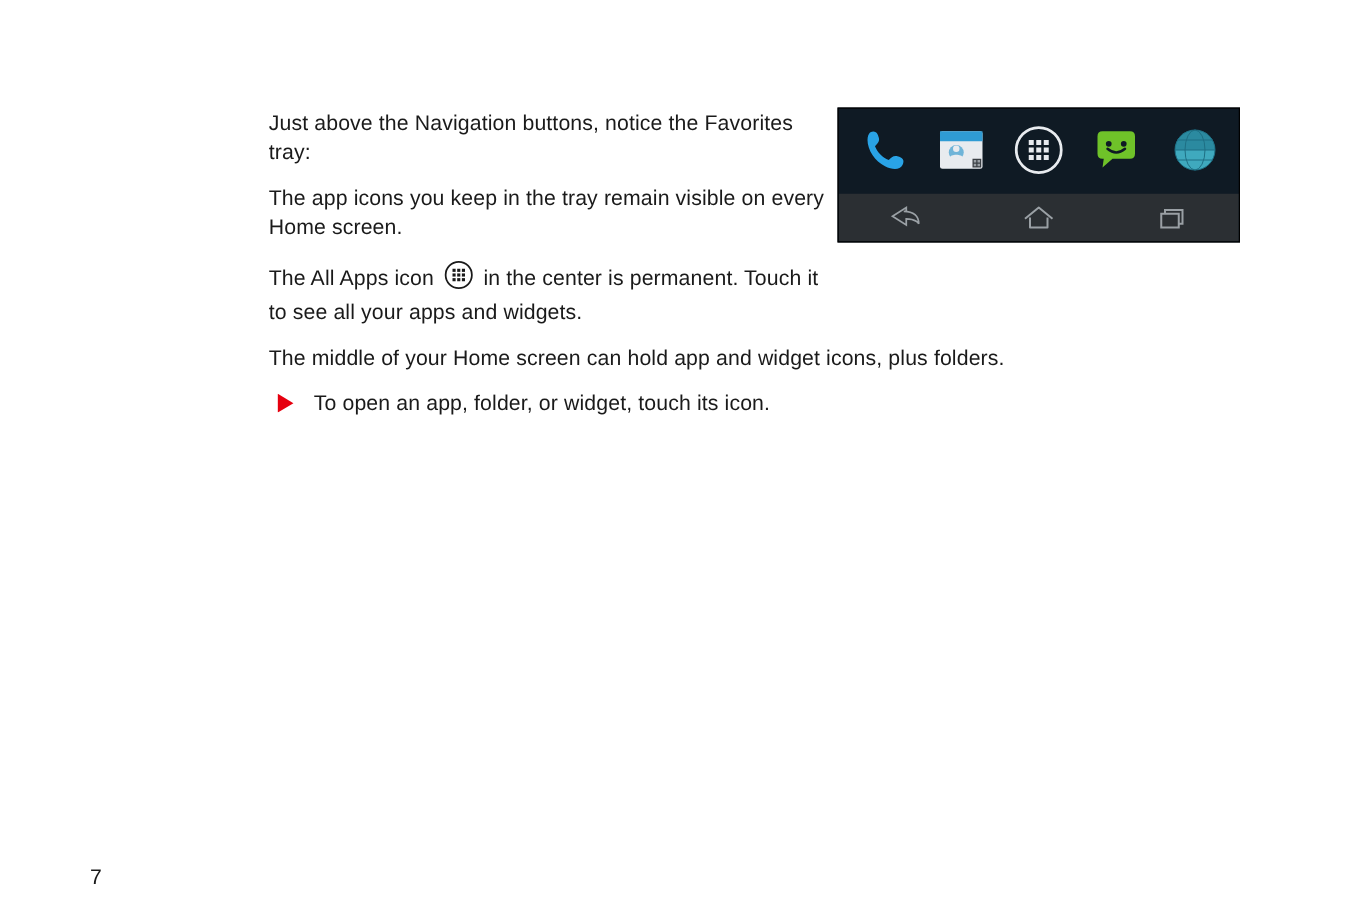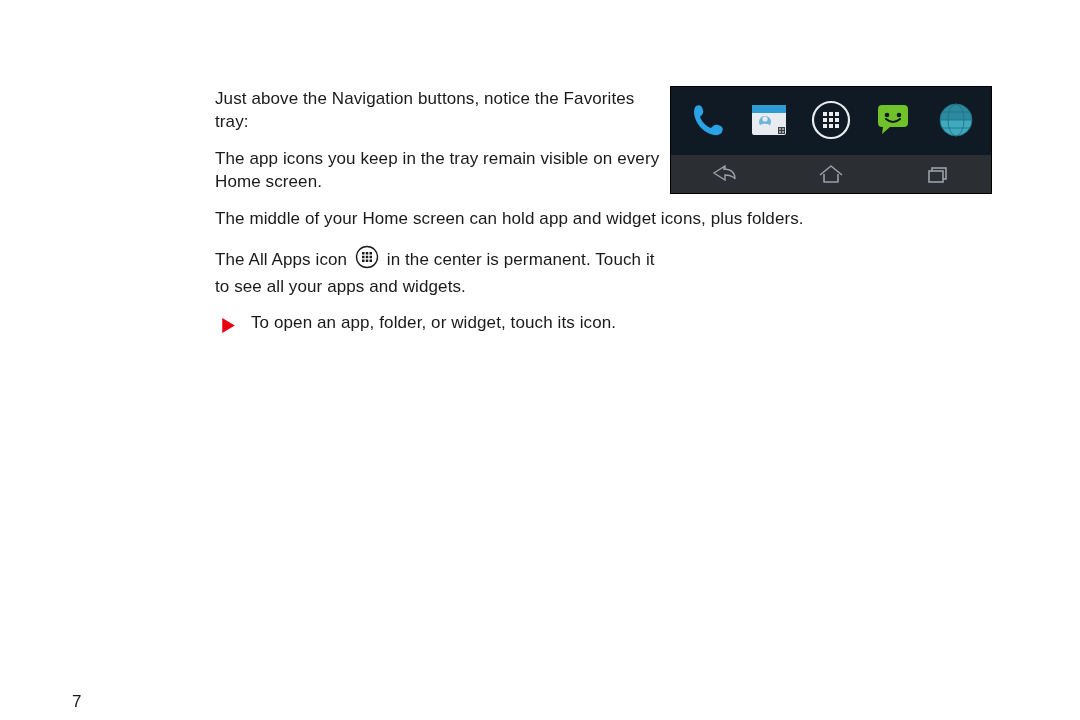--- a/index.html
+++ b/index.html
@@ -34,21 +34,21 @@
   .inline-icon {
     display: inline-block;
     vertical-align: middle;
     margin: 0 3px;
   }
   .bullets {
     margin-top: 2px;
   }
   .bullet-row {
     display: flex;
-    align-items: flex-end;
+    align-items: flex-start;
     margin-bottom: 10px;
   }
   .bullet-row .arrow {
     flex: 0 0 30px;
     display: flex;
     align-items: center;
     justify-content: flex-start;
     padding-top: 2px;
     padding-left: 6px;
   }
@@ -187,22 +187,20 @@
           <rect x="9" y="5" width="14" height="11" fill="none" stroke="#9aa0a5" stroke-width="1.6"></rect>
           <rect x="6" y="8" width="14" height="11" fill="#2b2f33" stroke="#9aa0a5" stroke-width="1.6"></rect>
         </svg>
       </div>
     </div>
   </div>
 
   <div class="block text-wrap-right">Just above the Navigation buttons, notice the Favorites tray:</div>
 
   <div class="block text-wrap-right">The app icons you keep in the tray remain visible on every Home screen.</div>
-
-  <div class="block full-width">The middle of your Home screen can hold app and widget icons, plus folders.</div>
 
   <div class="block text-wrap-right">
     <span>The All Apps icon</span>
     <span class="inline-icon">
       <svg width="24" height="24" viewBox="0 0 24 24">
         <circle cx="12" cy="12" r="10.5" fill="none" stroke="#1a1a1a" stroke-width="1.4"></circle>
         <g fill="#1a1a1a">
           <rect x="7" y="7" width="2.5" height="2.5"></rect>
           <rect x="10.75" y="7" width="2.5" height="2.5"></rect>
           <rect x="14.5" y="7" width="2.5" height="2.5"></rect>
@@ -211,20 +209,22 @@
           <rect x="14.5" y="10.75" width="2.5" height="2.5"></rect>
           <rect x="7" y="14.5" width="2.5" height="2.5"></rect>
           <rect x="10.75" y="14.5" width="2.5" height="2.5"></rect>
           <rect x="14.5" y="14.5" width="2.5" height="2.5"></rect>
         </g>
       </svg>
     </span>
     <span>in the center is permanent. Touch it to see all your apps and widgets.</span>
   </div>
 
+  <div class="block full-width">The middle of your Home screen can hold app and widget icons, plus folders.</div>
+
   <div class="bullets full-width">
     <div class="bullet-row">
       <span class="arrow">
         <svg width="15" height="15" viewBox="0 0 12 12">
             <path d="M1 0 L11 6 L1 12 Z" fill="#e6000f"></path>
           </svg>
       </span>
       <span class="bullet-text">To open an app, folder, or widget, touch its icon.</span>
     </div>
   </div>

